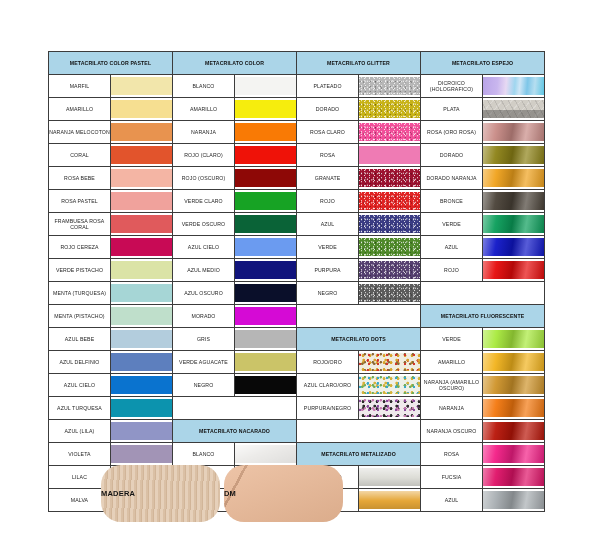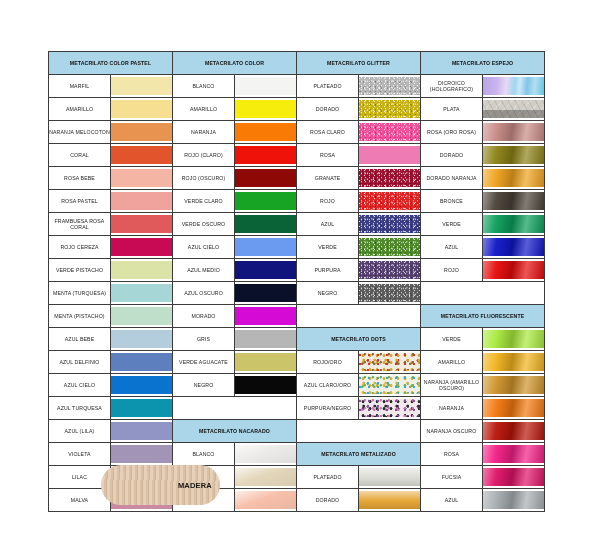--- a/index.html
+++ b/index.html
@@ -96,22 +96,22 @@
     content:"";position:absolute;inset:0;
     background:
       linear-gradient(180deg,rgba(255,255,255,.35) 0 58%,rgba(120,120,120,.55) 58% 100%),
       repeating-linear-gradient(62deg,rgba(0,0,0,.18) 0 1px,transparent 1px 6px),
       repeating-linear-gradient(-48deg,rgba(255,255,255,.25) 0 1px,transparent 1px 7px);
   }
 
   
   #wood{position:absolute;left:101px;top:465px;display:flex;gap:4px;}
   .woodcell{
-    position:relative;width:119px;height:40px;overflow:hidden;
-    display:flex;align-items:center;justify-content:flex-end;border-radius:20px;
+    position:relative;width:119px;height:57px;overflow:hidden;
+    display:flex;align-items:center;justify-content:flex-start;border-radius:20px;
   }
   .woodcell span{
     position:relative;z-index:2;font-size:7.5px;font-weight:bold;
     color:#141414;padding-right:8px;letter-spacing:.2px;
   }
   .madera{background:#e3cbb2;}
   .madera::before{
     content:"";position:absolute;inset:0;
     background:repeating-linear-gradient(92deg,
       rgba(164,124,86,.28) 0 1px,
@@ -457,15 +457,18 @@
             <span class="chip mir" style="background: rgb(168, 174, 178);"></span>
           </td>
         </tr>
       </tbody>
   </table>
 
   <div id="wood">
       <div class="woodcell madera">
         <span>MADERA</span>
       </div>
+      <div class="woodcell dm">
+        <span>DM</span>
+      </div>
     </div>
 
 </div>
 
 </body></html>

